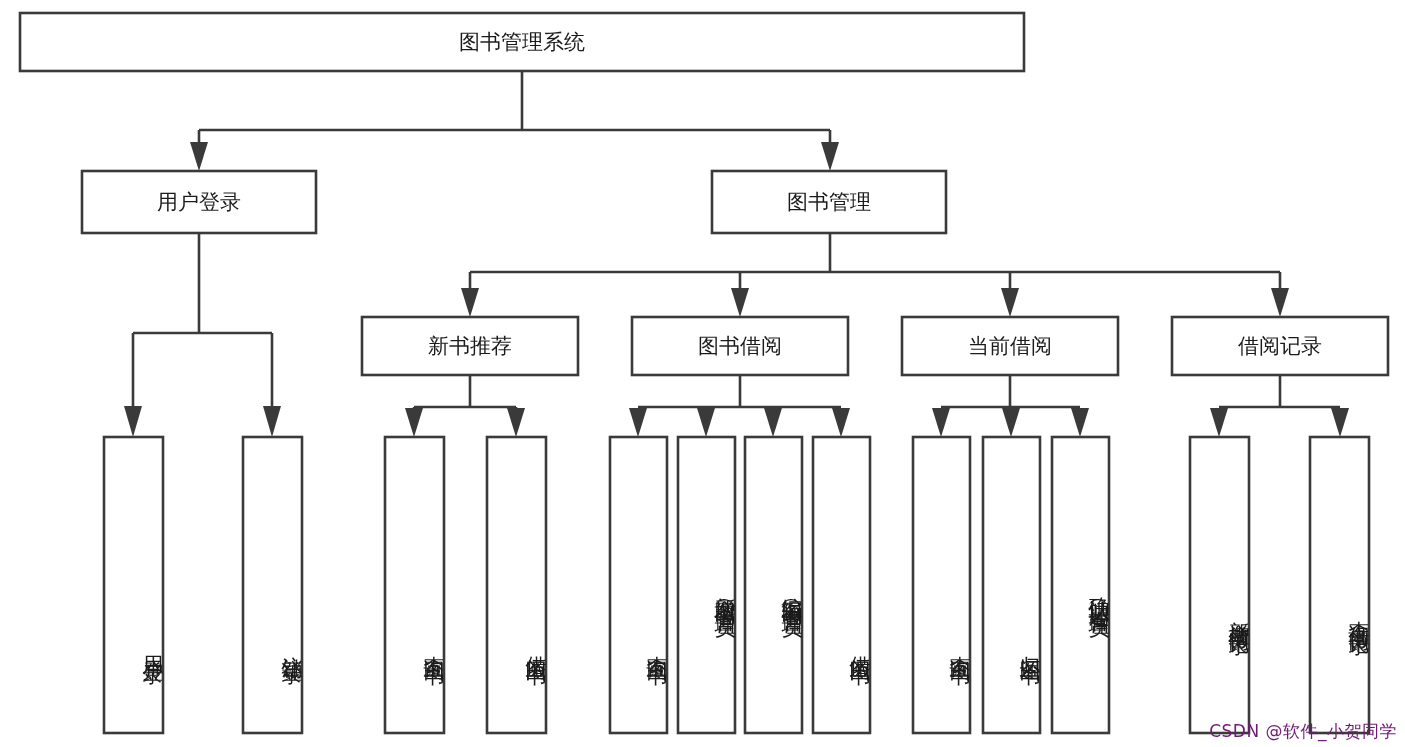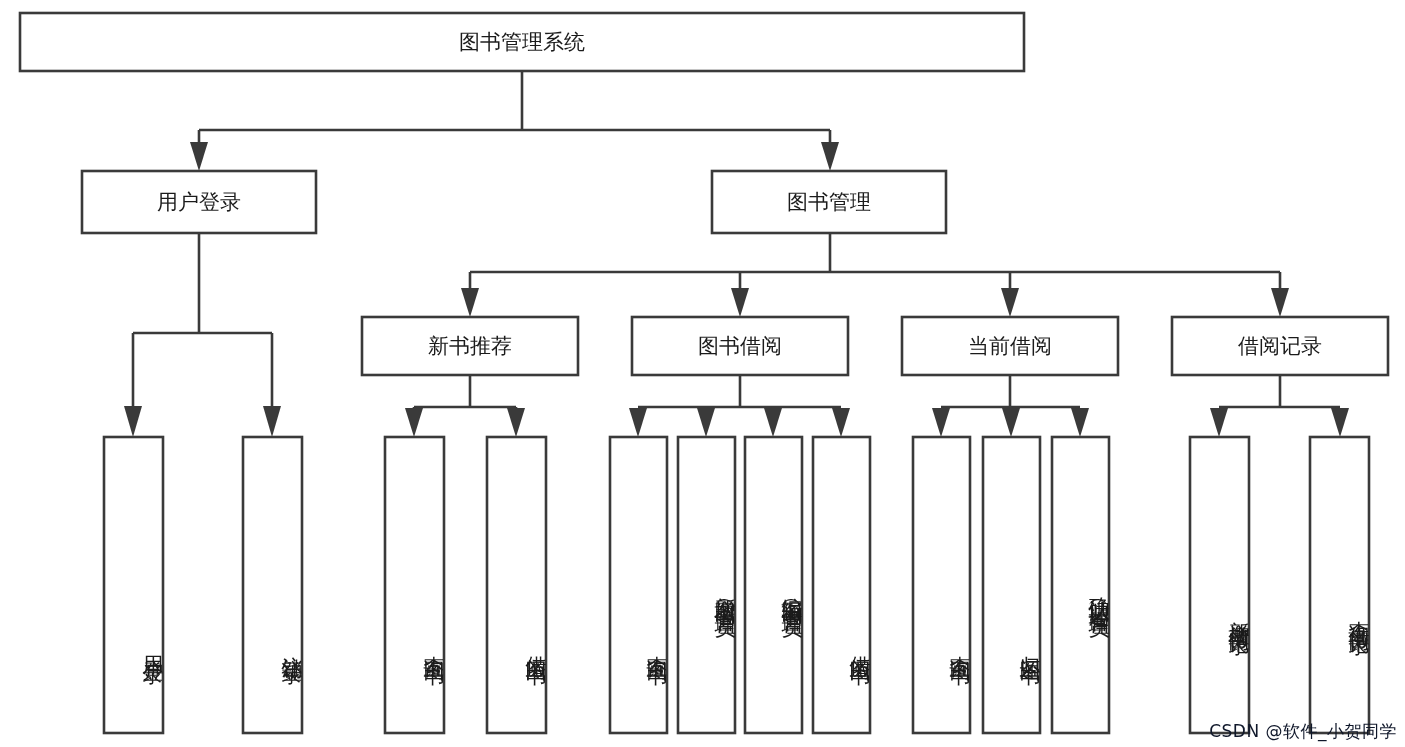--- a/index.html
+++ b/index.html
@@ -63,21 +63,21 @@
     letter-spacing: 3px;
     white-space: nowrap;
     pointer-events: none;
   }
   .watermark {
     position: absolute;
     right: 8px;
     bottom: 4px;
     font-family: "DejaVu Sans", "Liberation Sans", sans-serif;
     font-size: 17px;
-    color: #0f172a;
+    color: #701a75;
     letter-spacing: 0.5px;
     white-space: nowrap;
   }
 </style>
 </head>
 <body>
 
 <div id="diagram-root">
 
   <svg id="tree-svg" viewBox="0 0 1405 747">

